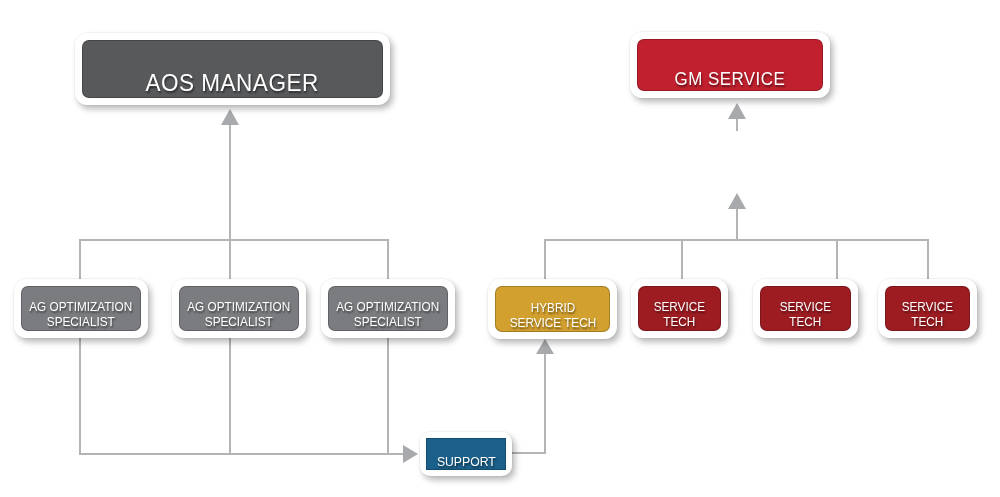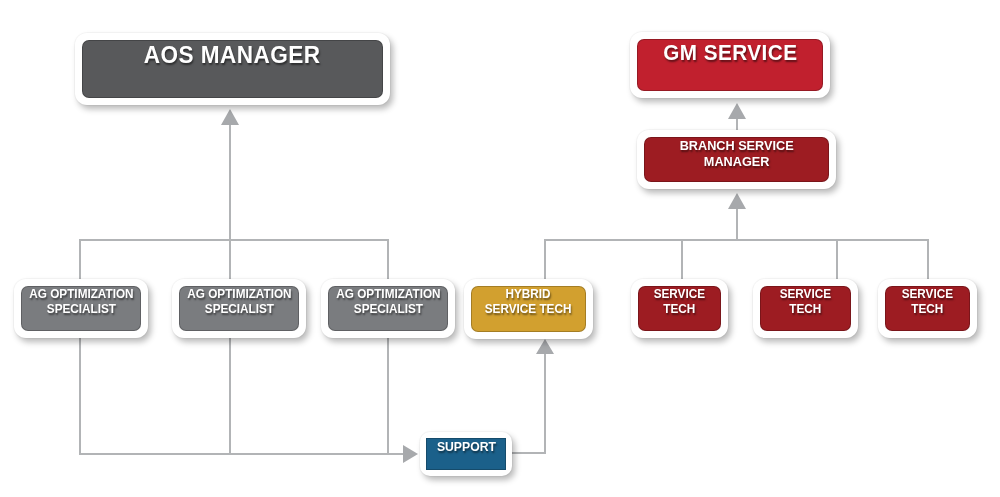--- a/index.html
+++ b/index.html
@@ -15,47 +15,47 @@
   #connectors{position:absolute;left:0;top:0;width:1000px;height:497px;}
   #connectors line{stroke:var(--connector);stroke-width:2;}
   #connectors polygon{fill:var(--connector-arrow);}
   .node-frame{
     position:absolute;background:#ffffff;border-radius:12px;padding:7px;
     box-sizing:border-box;display:flex;
     box-shadow:3px 4px 6px rgba(0,0,0,0.28), 0 0 0 1px rgba(0,0,0,0.03);
   }
   .node-core{
     flex:1;border-radius:7px;display:flex;flex-direction:column;
-    align-items:center;justify-content:flex-start;text-align:center;
-    color:#ffffff;font-weight:bold;border:1px solid rgba(0,0,0,0.22);
+    align-items:center;justify-content:flex-end;text-align:center;
+    color:#ffffff;font-weight:normal;border:1px solid rgba(0,0,0,0.22);
     text-shadow:1px 2px 2px rgba(0,0,0,0.5);
   }
   .label{transform:scaleX(0.94);transform-origin:center;white-space:nowrap;}
   .label span{display:block;}
   .fill-dark-gray{background:var(--dark-gray);}
   .fill-medium-gray{background:var(--medium-gray);}
   .fill-bright-red{background:var(--bright-red);}
   .fill-dark-red{background:var(--dark-red);}
   .fill-gold{background:var(--gold);}
   .fill-blue{background:var(--blue);}
 
   #node-aos{left:75px;top:33px;width:315px;height:72px;}
   #node-aos .node-core{font-size:24px;letter-spacing:0.5px;}
   #node-gm{left:630px;top:32px;width:200px;height:66px;}
-  #node-gm .node-core{font-size:22px;letter-spacing:0.5px;}
+  #node-gm .node-core{font-size:18px;letter-spacing:0.5px;}
   #node-branch{left:637px;top:130px;width:199px;height:59px;}
   #node-branch .node-core{font-size:13.5px;line-height:16px;}
   #node-ag1{left:14px;top:279px;width:134px;height:59px;}
   #node-ag2{left:172px;top:279px;width:134px;height:59px;}
   #node-ag3{left:321px;top:279px;width:134px;height:59px;}
   #node-ag1 .node-core,#node-ag2 .node-core,#node-ag3 .node-core,
   #node-hybrid .node-core,#node-st1 .node-core,#node-st2 .node-core,#node-st3 .node-core{
     font-size:12.5px;line-height:15px;
   }
-  #node-hybrid{left:464px;top:279px;width:129px;height:60px;}
+  #node-hybrid{left:488px;top:279px;width:129px;height:60px;}
   #node-st1{left:631px;top:279px;width:97px;height:59px;}
   #node-st2{left:753px;top:279px;width:105px;height:59px;}
   #node-st3{left:878px;top:279px;width:99px;height:59px;}
   #node-support{left:420px;top:432px;width:92px;height:44px;padding:6px;border-radius:10px;}
   #node-support .node-core{font-size:13px;border-radius:0;}
 </style>
 </head>
 <body>
 
 <div id="stage">
@@ -114,28 +114,20 @@
   </div>
 
   <div id="node-gm" class="node-frame">
     <div class="node-core fill-bright-red">
       <div class="label">
         <span>GM SERVICE</span>
       </div>
     </div>
   </div>
 
-  <div id="node-branch" class="node-frame">
-    <div class="node-core fill-dark-red">
-      <div class="label">
-        <span>BRANCH SERVICE</span>
-        <span>MANAGER</span>
-      </div>
-    </div>
-  </div>
 
   <div id="node-ag1" class="node-frame">
     <div class="node-core fill-medium-gray">
       <div class="label">
         <span>AG OPTIMIZATION</span>
         <span>SPECIALIST</span>
       </div>
     </div>
   </div>
 

